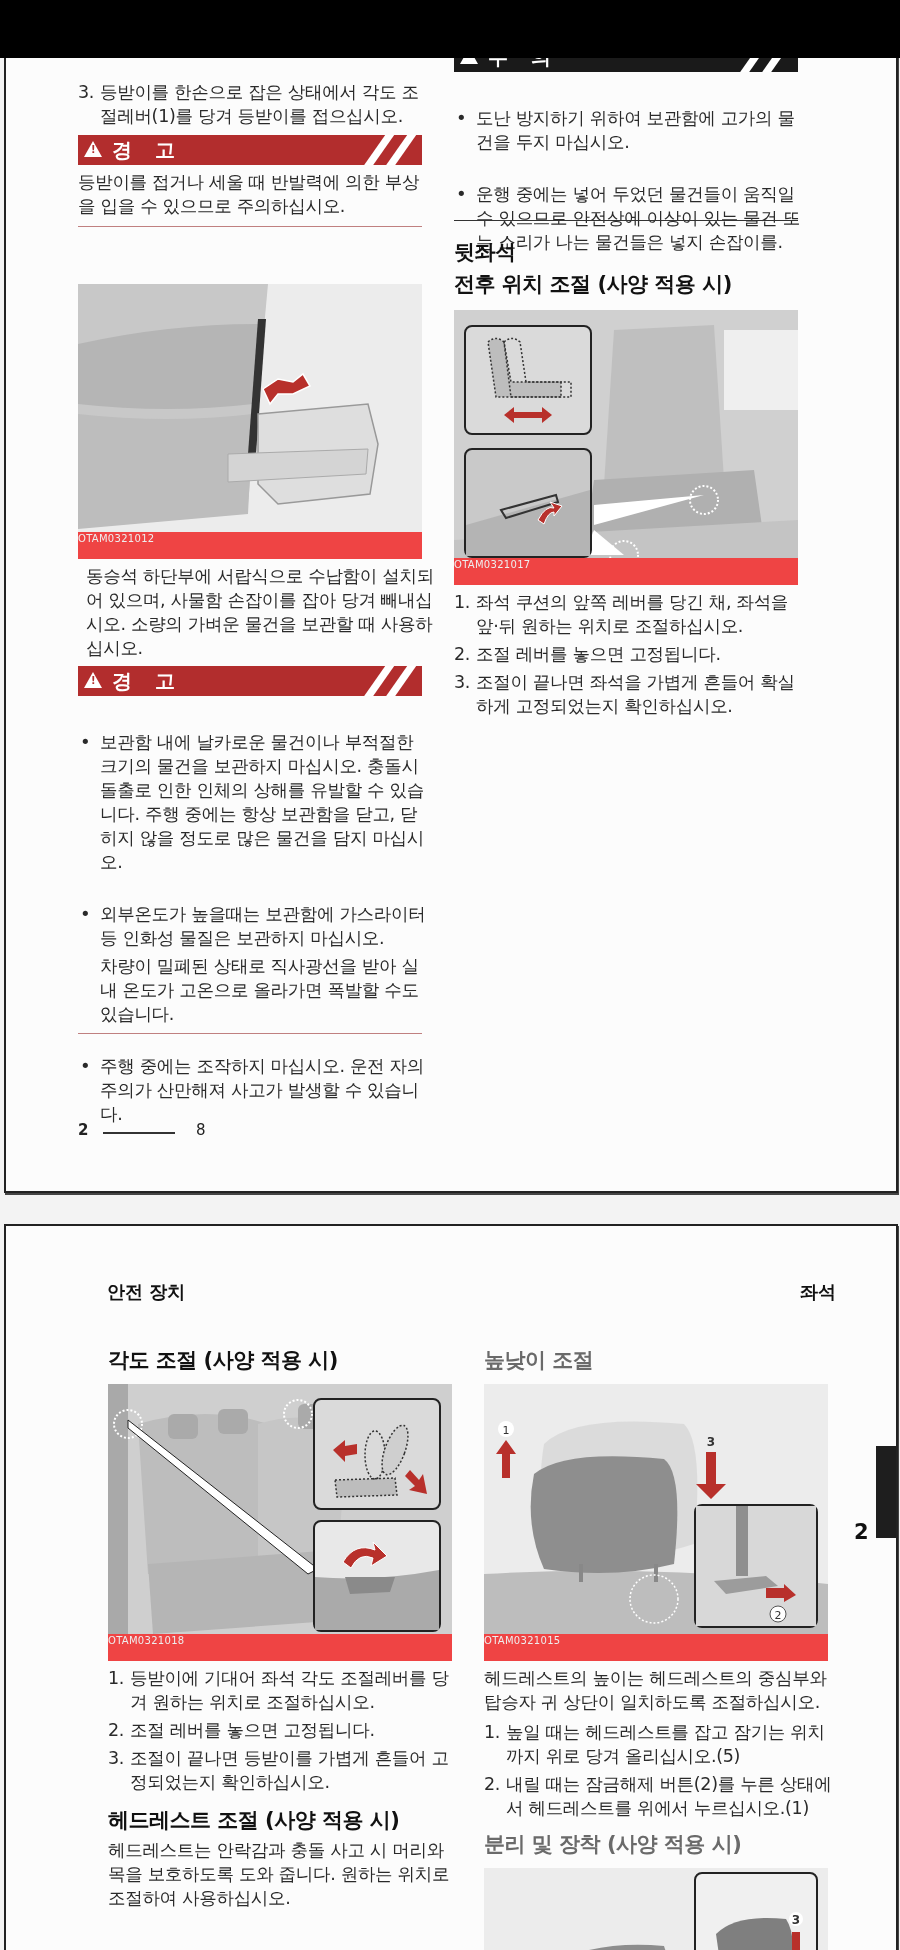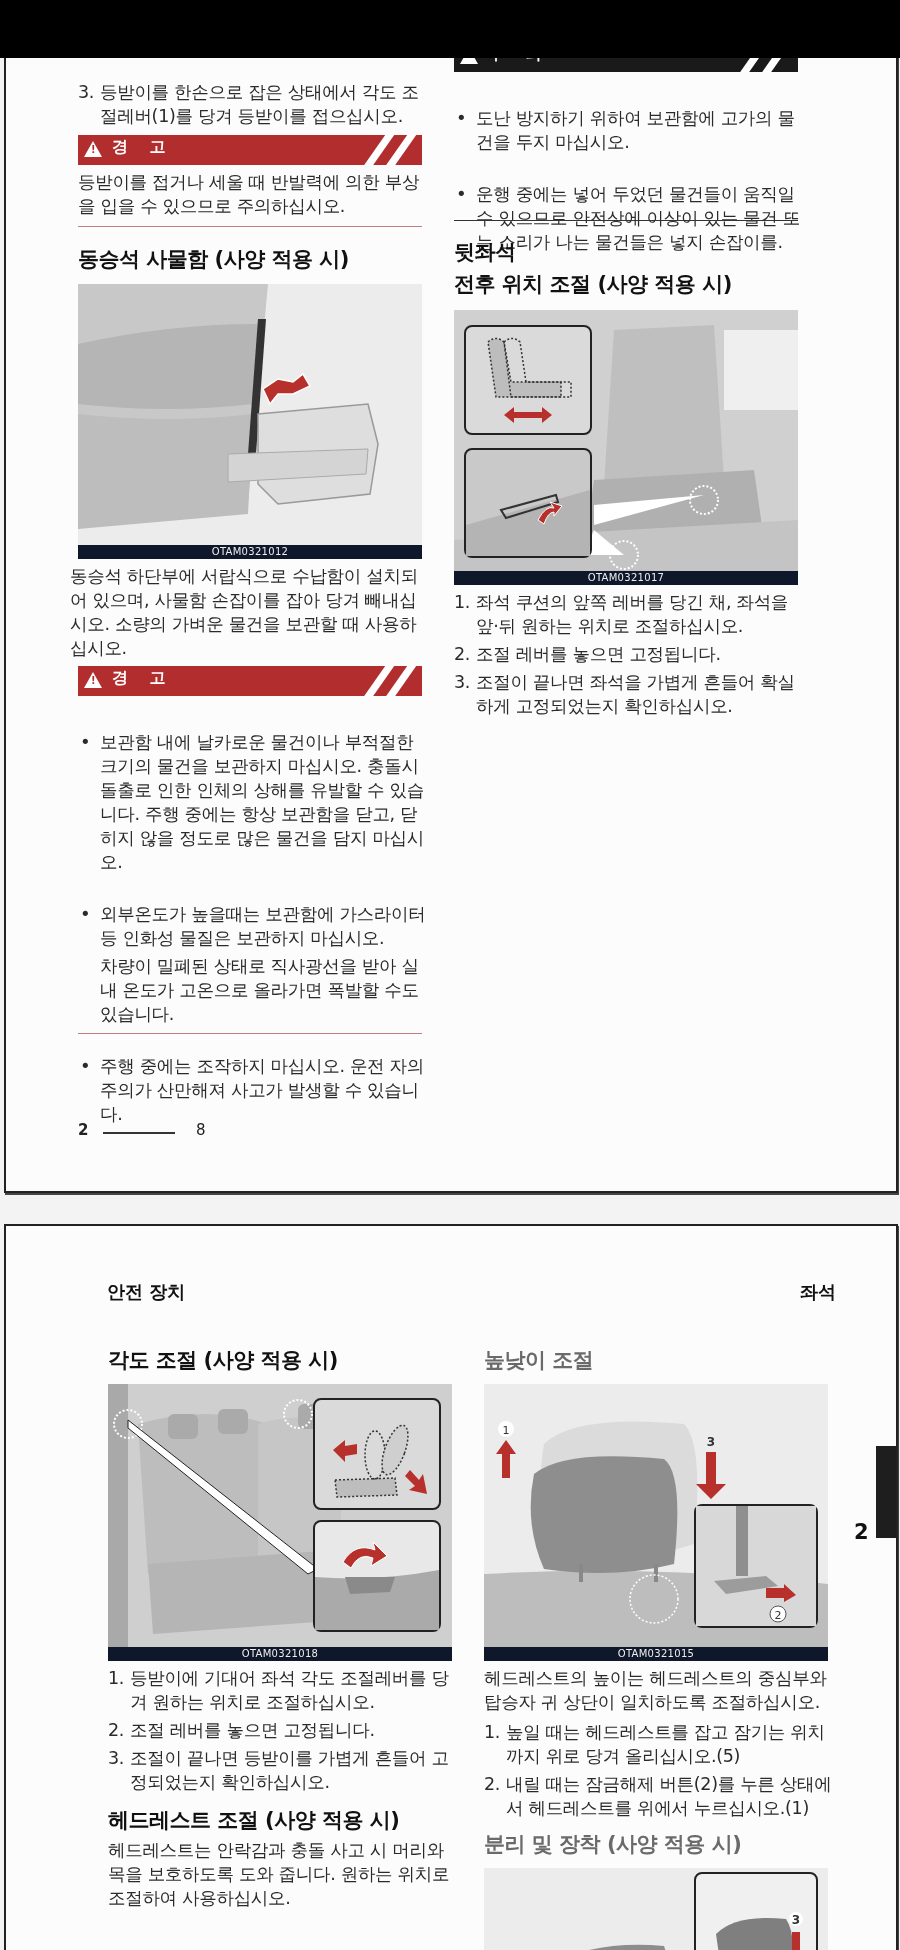--- a/index.html
+++ b/index.html
@@ -14,38 +14,38 @@
 
   .abs { position: absolute; }
 
   .txt { font-size: 17.5px; line-height: 24px; color: #2a2a2a; letter-spacing: -0.3px; }
   .h2 { font-size: 21px; font-weight: bold; color: #111; letter-spacing: -0.5px; }
   .h2.grey { color: #6a6a6a; }
 
   .warn-bar { position: absolute; height: 30px; background: #b22d2d; color: #fff; overflow: hidden; }
   .warn-bar .tri { position: absolute; left: 6px; top: 6px; width: 0; height: 0; border-left: 9px solid transparent; border-right: 9px solid transparent; border-bottom: 16px solid #fff; }
   .warn-bar .tri-mark { position: absolute; left: 13px; top: 11px; width: 3px; height: 8px; color: #b22d2d; font-size: 10px; font-weight: bold; line-height: 8px; }
-  .warn-bar .label { position: absolute; left: 34px; top: 2px; font-size: 16px; font-weight: bold; letter-spacing: 8px; }
+  .warn-bar .label { position: absolute; left: 34px; top: 2px; font-size: 20px; font-weight: bold; letter-spacing: 8px; }
   .warn-bar .stripe { position: absolute; top: -4px; width: 9px; height: 40px; background: #fff; transform: skewX(-35deg); }
   .warn-bar.dark { background: #1a1a1a; }
 
   .rule { position: absolute; height: 1px; background: #c08080; }
   .rule.dark { background: #333; }
 
   ul.bul { list-style: none; }
   ul.bul li { position: relative; padding-left: 22px; margin-bottom: 4px; margin-top: 28px; }
   ul.bul li::before { content: "•"; position: absolute; left: 2px; top: 0; font-size: 18px; }
   ul.bul li .sub { display: block; margin-top: 4px; }
 
   ol.num { list-style: none; }
   ol.num li { position: relative; padding-left: 22px; margin-bottom: 4px; }
   ol.num li .n { position: absolute; left: 0; top: 0; }
 
   .figure { position: absolute; background: #e6e6e6; overflow: hidden; }
-  .figure .cap { position: absolute; left: 0; bottom: 0; width: 100%; height: 14px; background: #0f172a; color: #eee; font-size: 10px; text-align: center; line-height: 14px; letter-spacing: 0.3px; }
+  .figure .cap { position: absolute; left: 0; bottom: 0; width: 100%; height: 27px; background: #ef4444; color: #eee; font-size: 10px; line-height: 14px; letter-spacing: 0.3px; }
   .inset { position: absolute; border: 2.5px solid #222; border-radius: 8px; background: #dadada; }
 
   .pgnum { position: absolute; font-size: 15px; }
   .pgnum.bold { font-weight: bold; }
   .pgline { position: absolute; height: 1.5px; background: #333; }
 
   .runhead { position: absolute; font-size: 18px; font-weight: bold; color: #111; }
 
   .tab-mark { position: absolute; background: #1e1e1e; }
   .tab-num { position: absolute; font-size: 21px; font-weight: bold; color: #111; }
@@ -65,37 +65,36 @@
   <div class="warn-bar" style="left:72px; top:143px; width:344px;">
     <span class="tri"></span>
     <span class="tri-mark">!</span>
     <span class="label">경 고</span>
     <span class="stripe" style="left:296px;"></span>
     <span class="stripe" style="left:318px;"></span>
   </div>
   <div class="abs txt" style="left:72px; top:178px; width:348px;">등받이를 접거나 세울 때 반발력에 의한 부상을 입을 수 있으므로 주의하십시오.</div>
   <div class="rule" style="left:72px; top:234px; width:344px;"></div>
 
-  <div class="abs h2" style="left:72px; top:253px;">동승석 사물함 (사양 적용 시)</div>
 
   <div class="figure" style="left:72px; top:292px; width:344px; height:275px;">
     <svg width="344" height="261" viewBox="0 0 344 261">
       <rect x="0" y="0" width="344" height="261" fill="#ececec"></rect>
       <path d="M0 0 L190 0 L170 220 L0 240 Z" fill="#c8c8c8"></path>
       <path d="M0 60 Q90 40 180 40 L175 120 Q90 130 0 120 Z" fill="#b5b5b5"></path>
       <path d="M0 130 Q90 140 175 130 L170 230 L0 245 Z" fill="#bdbdbd"></path>
       <path d="M180 35 L188 35 L178 170 L170 170 Z" fill="#333"></path>
       <path d="M180 130 L290 120 L300 160 L292 210 L200 220 L180 200 Z" fill="#dedede" stroke="#999" stroke-width="1.5"></path>
       <path d="M150 170 L290 165 L288 190 L150 198 Z" fill="#d4d4d4" stroke="#aaa"></path>
       <path d="M185 105 L200 95 L215 98 L225 90 L232 102 L215 110 L200 110 L192 120 Z" fill="#b8302b" stroke="#fff" stroke-width="1.5"></path>
     </svg>
     <div class="cap">OTAM0321012</div>
   </div>
 
-  <div class="abs txt" style="left:64px; top:572px; width:348px;">동승석 하단부에 서랍식으로 수납함이 설치되어 있으며, 사물함 손잡이를 잡아 당겨 빼내십시오. 소량의 가벼운 물건을 보관할 때 사용하십시오.</div>
+  <div class="abs txt" style="left:80px; top:572px; width:348px;">동승석 하단부에 서랍식으로 수납함이 설치되어 있으며, 사물함 손잡이를 잡아 당겨 빼내십시오. 소량의 가벼운 물건을 보관할 때 사용하십시오.</div>
 
   <div class="warn-bar" style="left:72px; top:674px; width:344px;">
     <span class="tri"></span>
     <span class="tri-mark">!</span>
     <span class="label">경 고</span>
     <span class="stripe" style="left:296px;"></span>
     <span class="stripe" style="left:318px;"></span>
   </div>
 
   <ul class="bul abs txt" style="left:72px; top:710px; width:348px;">

